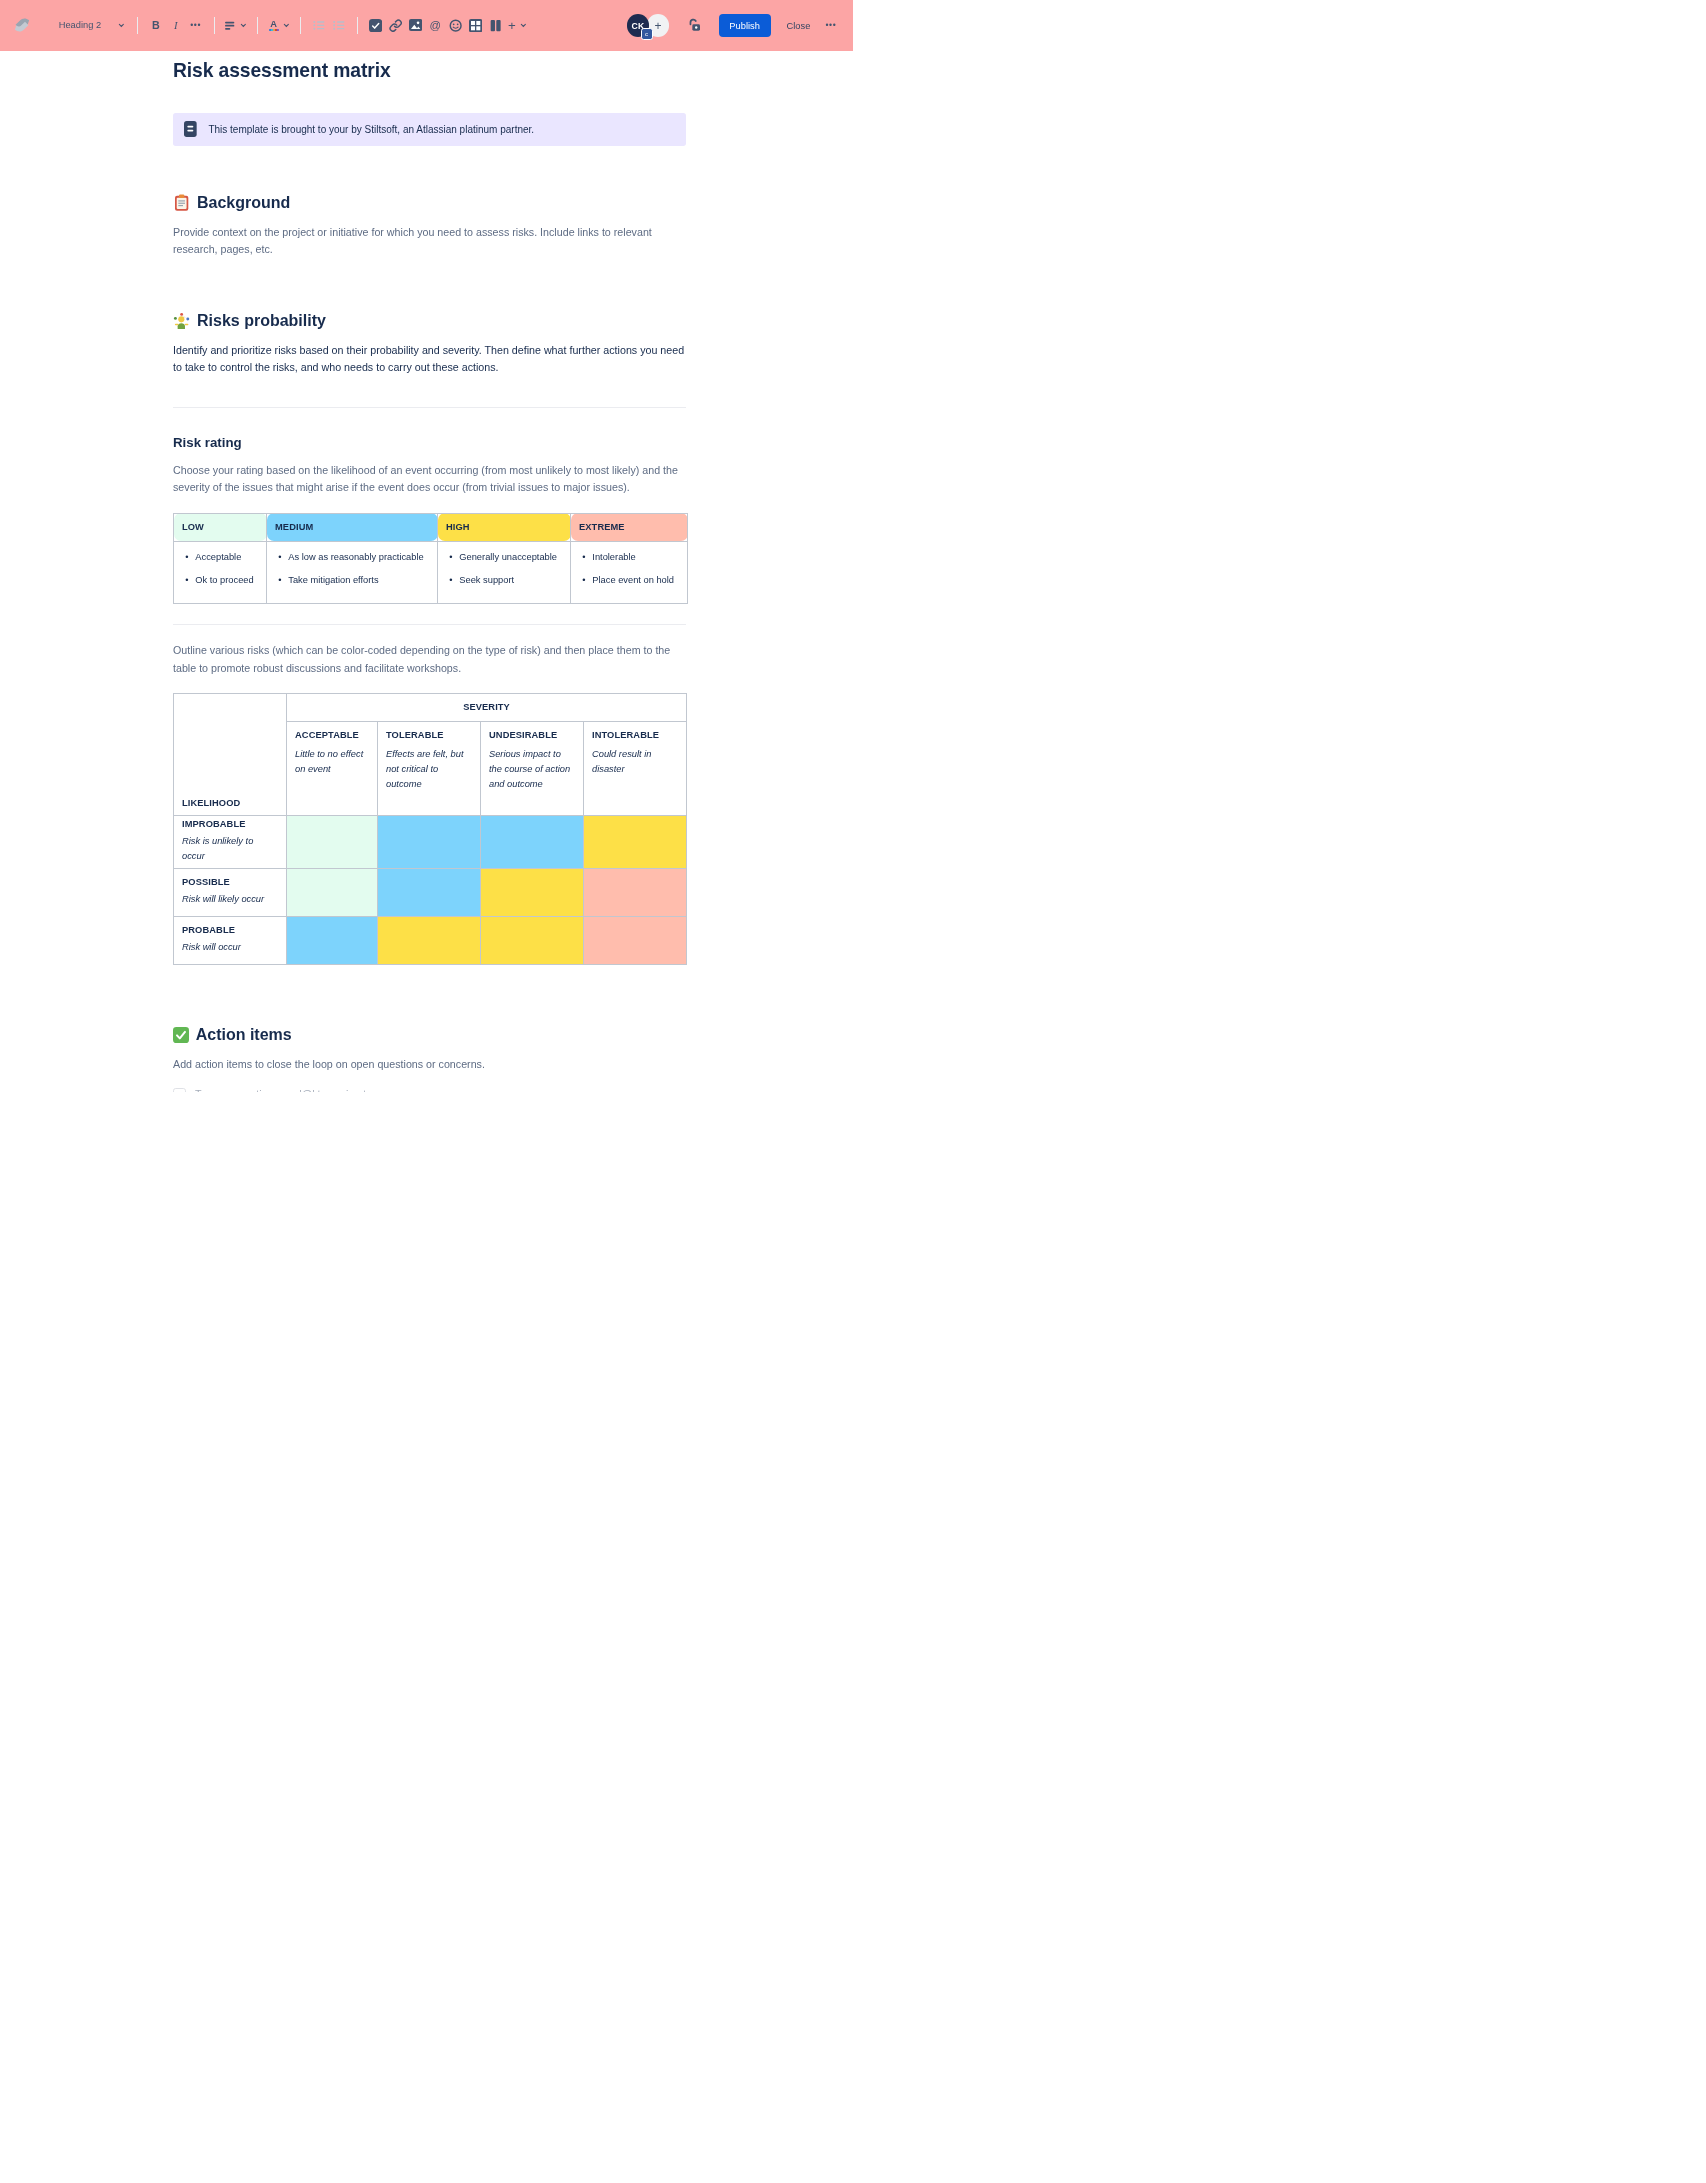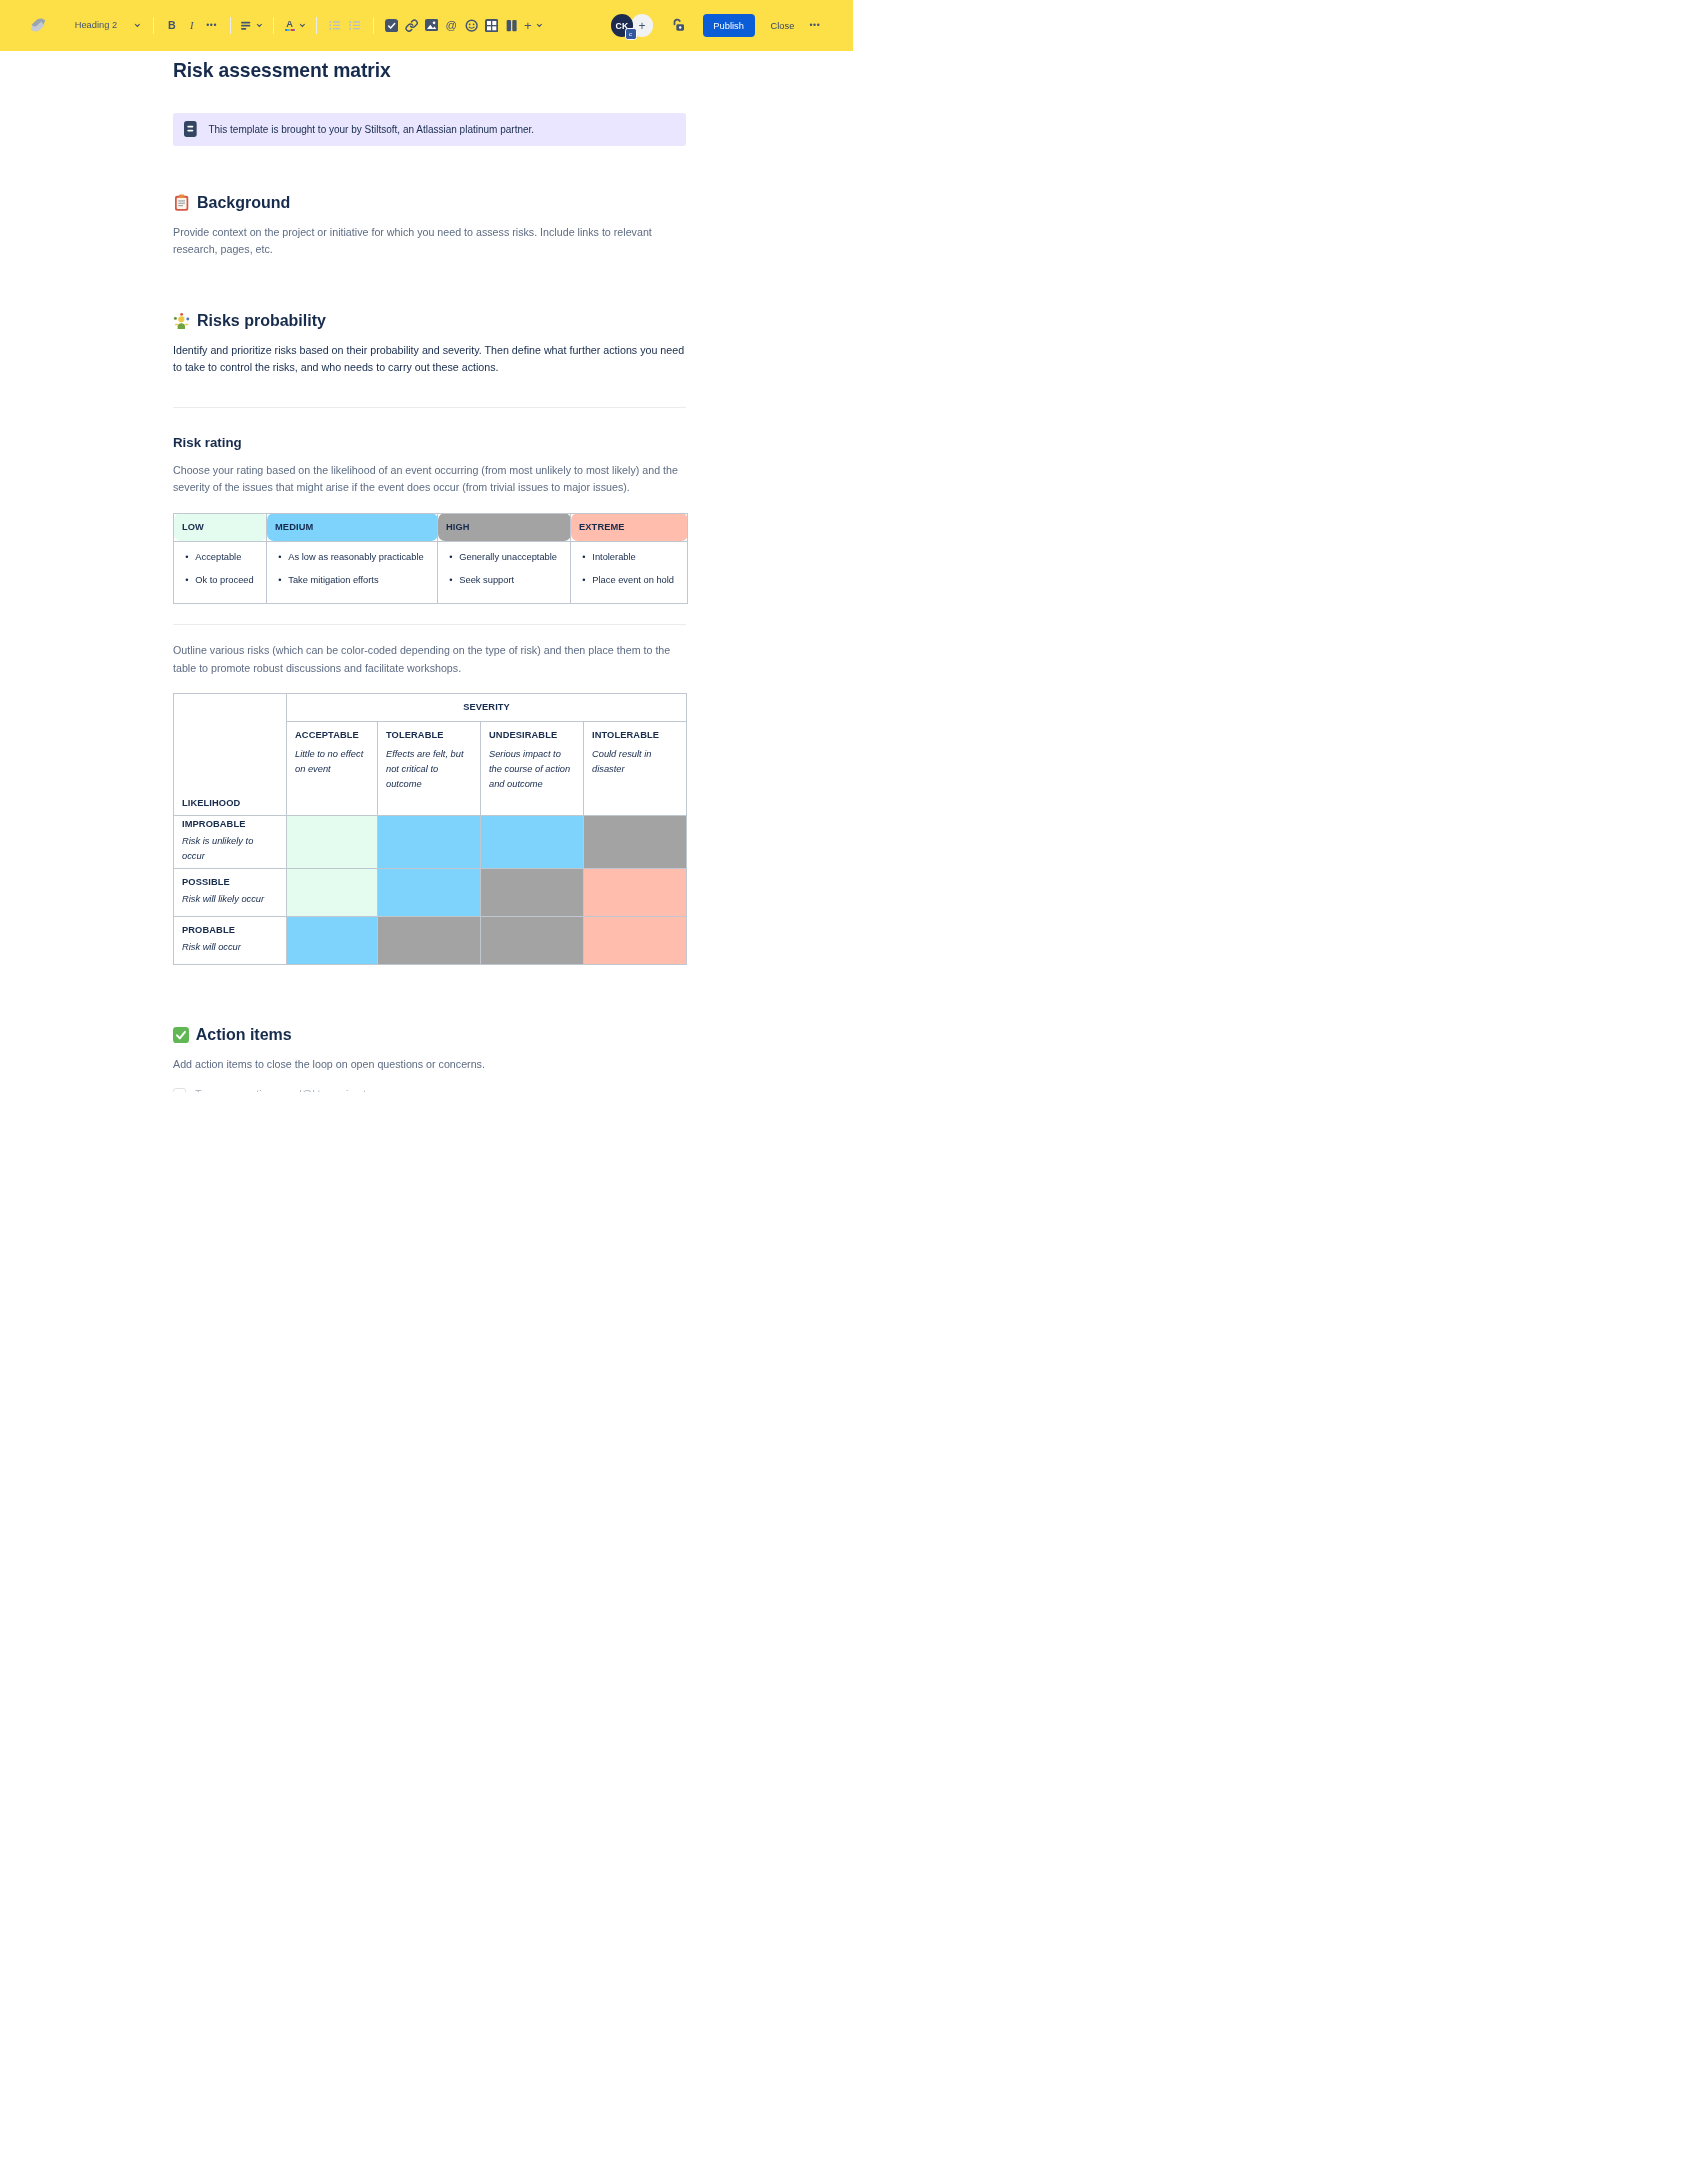--- a/index.html
+++ b/index.html
@@ -1,21 +1,21 @@
 <!DOCTYPE html>
 <html style="font-size:10.7px"><head>
 <meta charset="utf-8">
 <style>
   html,body{margin:0;padding:0;}
   body{
     width:853px;height:1092px;background:#ffffff;
     font-family:"Liberation Sans",sans-serif;color:#172B4D;overflow:hidden;
   }
   
-  .toolbar{display:flex;align-items:center;height:51px;padding:0 28px;background:#fde047;}
+  .toolbar{display:flex;align-items:center;height:51px;padding:0 12px;background:#fca5a5;}
   .tb-left{display:flex;align-items:center;}
   .tb-right{display:flex;align-items:center;margin-left:auto;}
   .tb-btn{display:flex;align-items:center;justify-content:center;height:21.3px;min-width:20px;
     padding:0 2.7px;border:none;background:none;color:#44546F;cursor:pointer;border-radius:2px;font-family:inherit;}
   .tb-btn svg{display:block;}
   .tb-div{width:0.7px;height:17.3px;background:#EBECF0;margin:0 8px;}
   .logo{margin-right:22.7px;}
   .heading-select{display:flex;align-items:center;gap:17.3px;font-size:9.3px;color:#44546F;padding:0 4px;}
   .bold-glyph{font-weight:700;font-size:10.7px;}
   .italic-glyph{font-style:italic;font-size:10.7px;font-family:"Liberation Serif",serif;}
@@ -59,21 +59,21 @@
   
   table.rating{width:513px;border-collapse:collapse;table-layout:fixed;margin-top:16px;}
   table.rating th,table.rating td{border:0.7px solid #C1C7D0;}
   table.rating th{height:27px;padding:0 8px;text-align:left;font-size:9.3px;font-weight:700;letter-spacing:0.1px;border-radius:7px;}
   table.rating td{padding:8px 5.3px 6.7px;vertical-align:top;}
   .cell-list{list-style:none;margin:0;padding:0;}
   .cell-list li{position:relative;font-size:9.3px;line-height:13.3px;margin:1.3px 0 9.3px;padding-left:16px;}
   .cell-list li::before{content:"•";position:absolute;left:6px;top:0;font-size:9.3px;color:#172B4D;}
   .bg-green{background:#E3FCEF;}
   .bg-cream{background:#7dd3fc;}
-  .bg-yellow{background:#a3a3a3;}
+  .bg-yellow{background:#fde047;}
   .bg-salmon{background:#FFBDAD;}
   
   table.matrix{width:513px;border-collapse:collapse;table-layout:fixed;margin-top:16px;}
   table.matrix th,table.matrix td{border:0.7px solid #C1C7D0;font-size:9.3px;}
   th.severity{height:25px;text-align:center;font-weight:700;letter-spacing:0.1px;}
   td.corner{vertical-align:bottom;padding:6.7px 8px;}
   .caps{font-weight:700;letter-spacing:0.1px;}
   td.sev-head{vertical-align:top;padding:8px 8px;height:77px;}
   .sev-label{font-weight:700;display:block;margin-bottom:6.7px;letter-spacing:0.1px;}
   .sev-desc,.lik-desc{font-style:italic;line-height:15.3px;}

